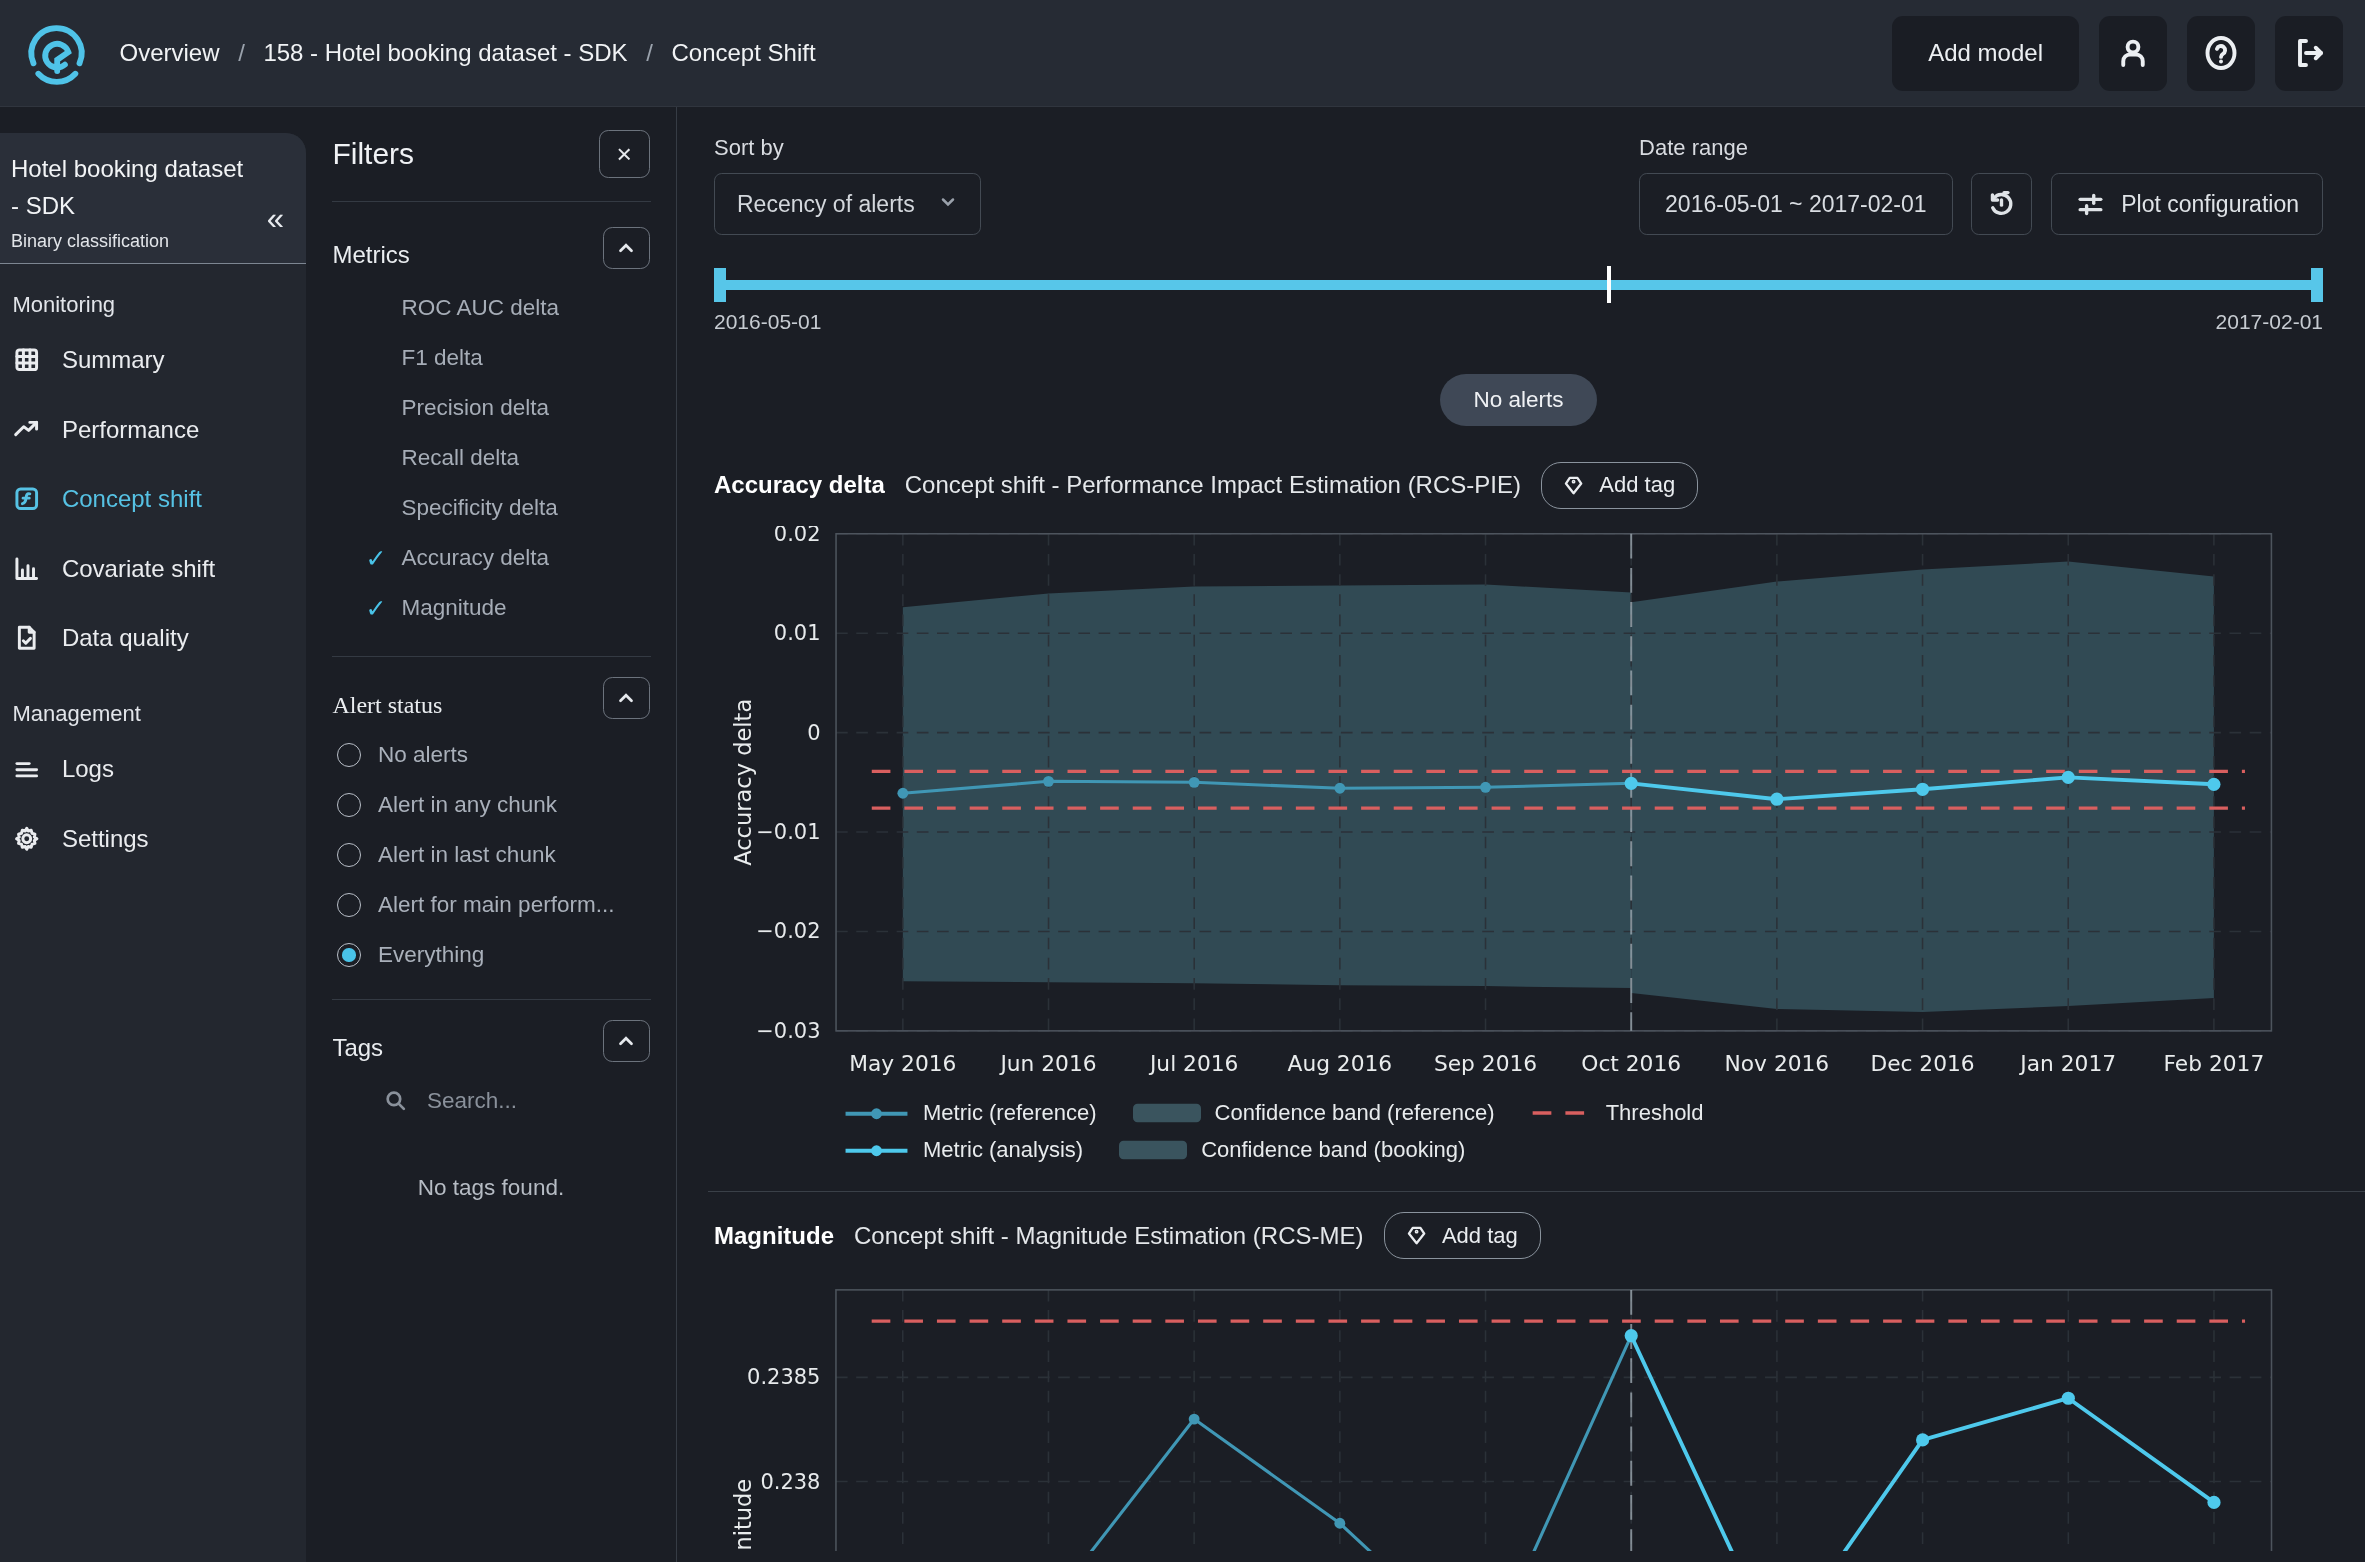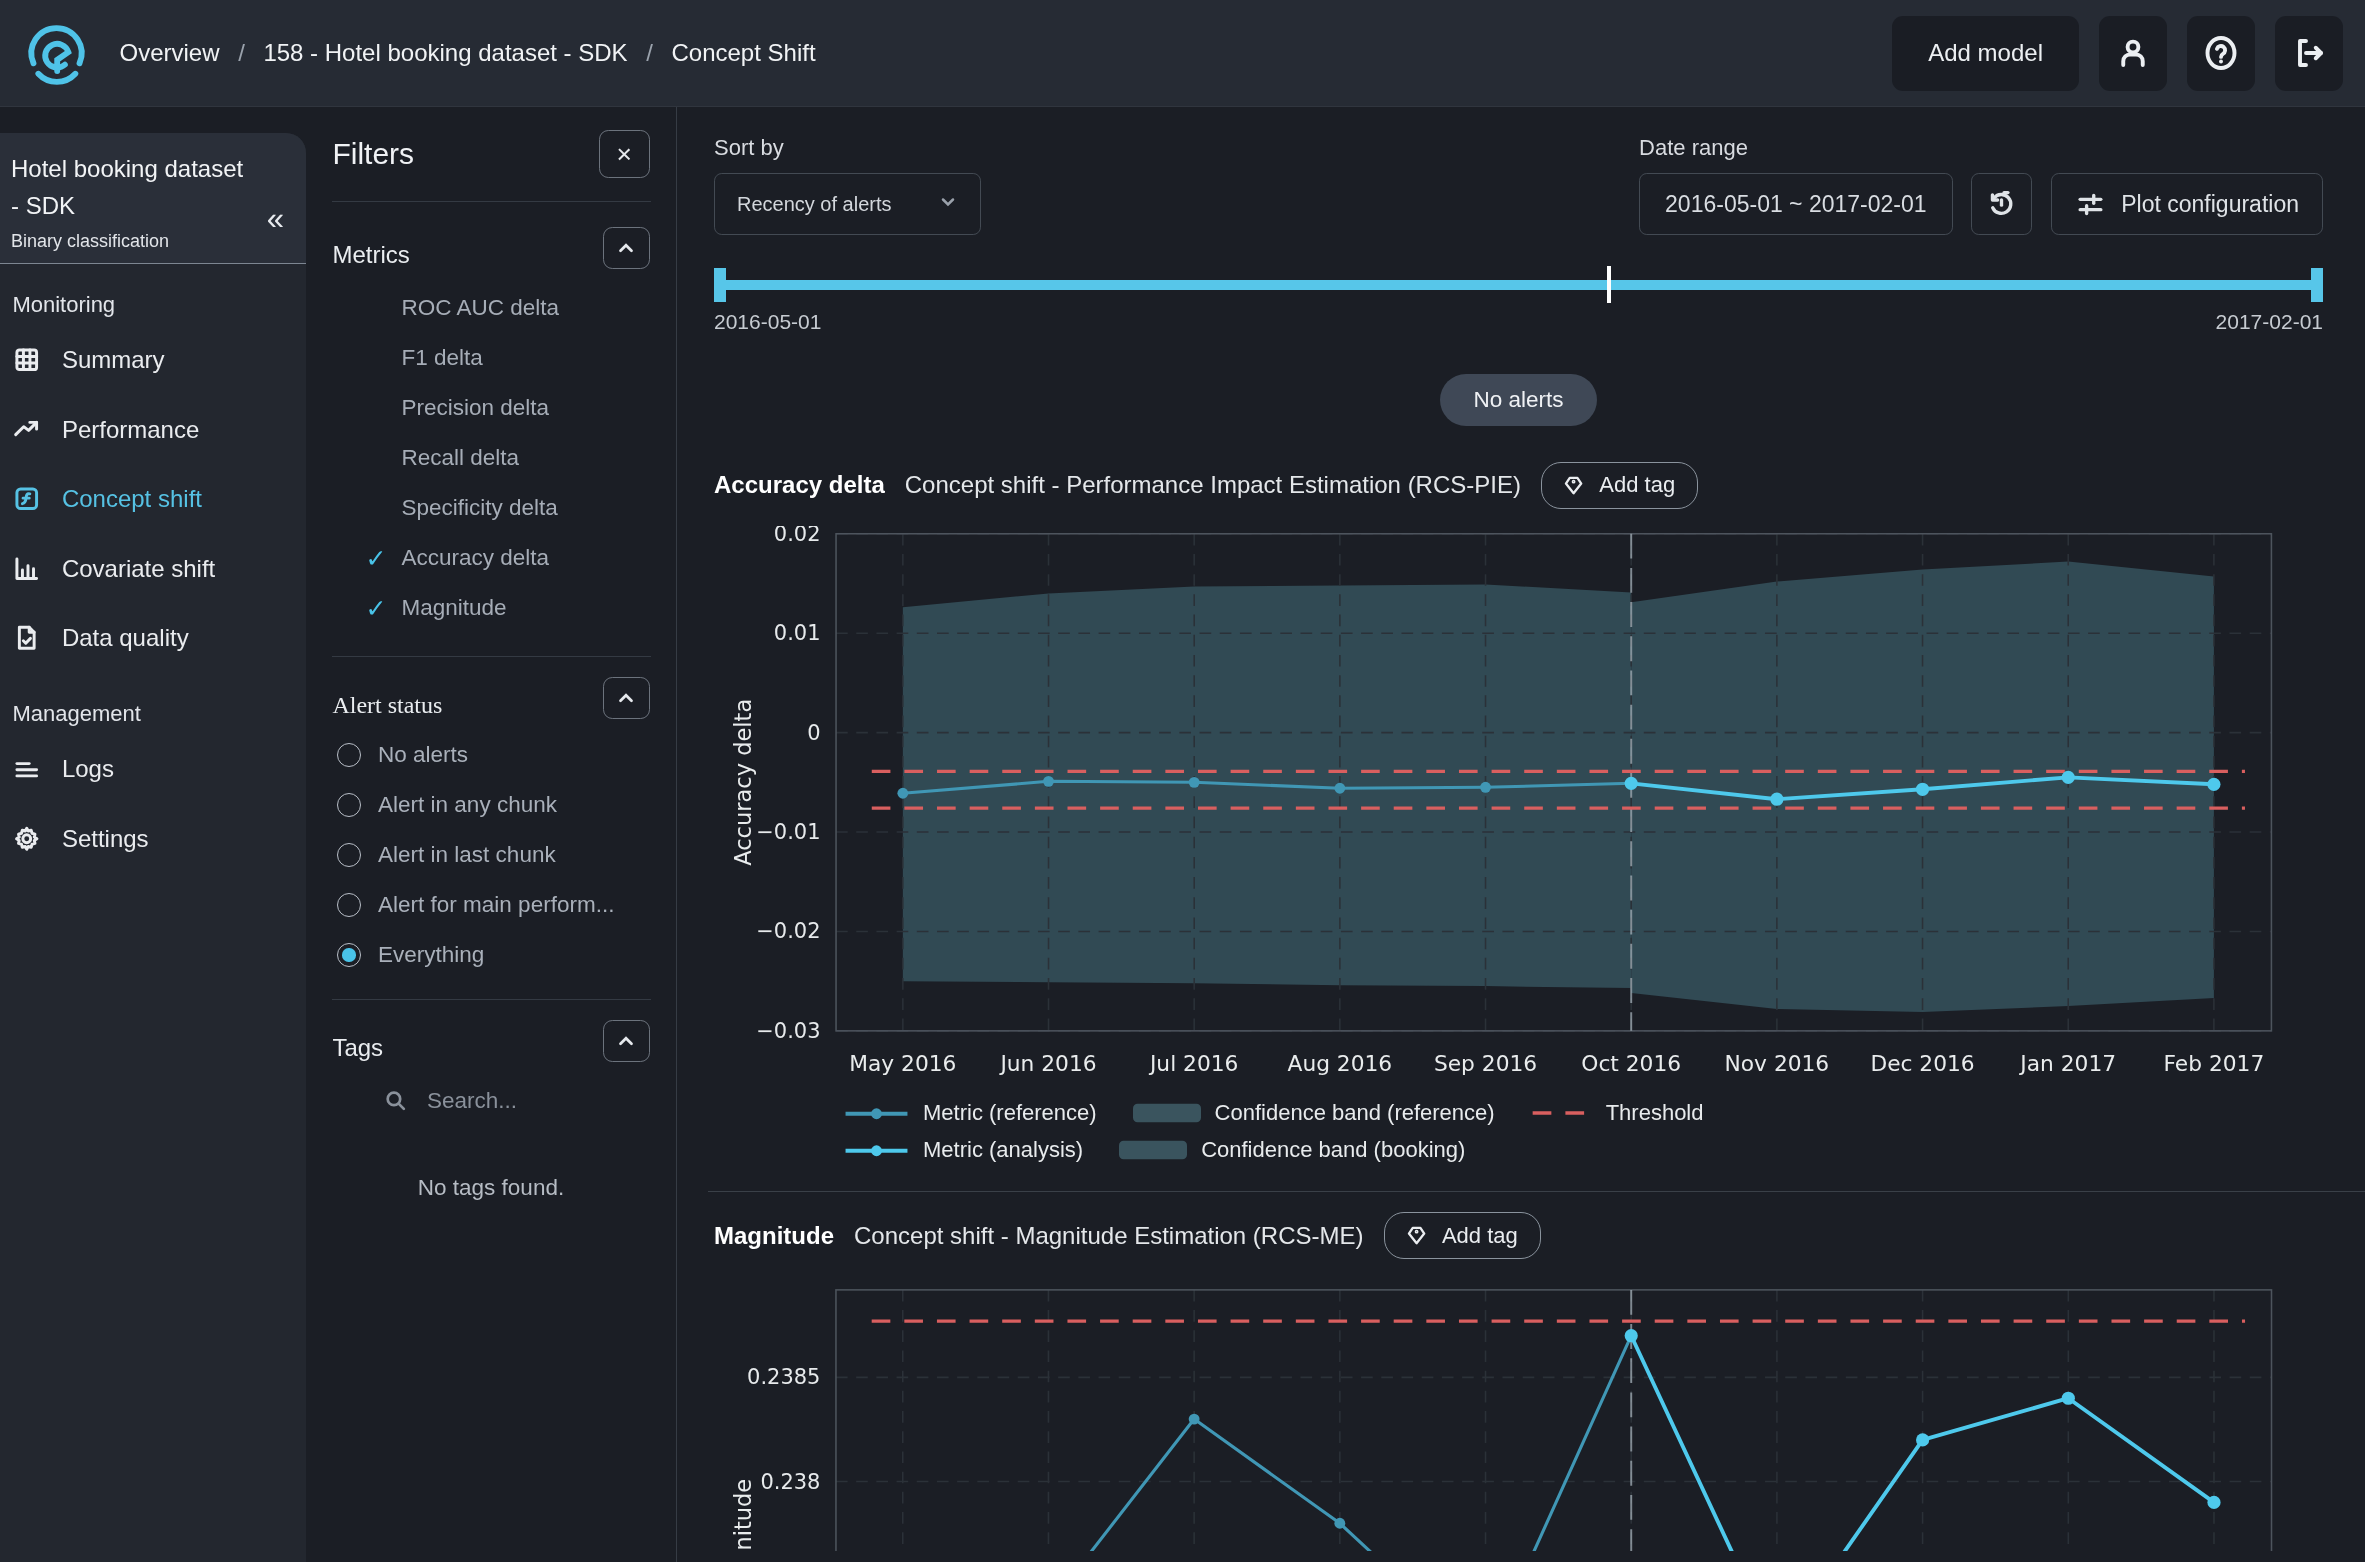--- a/index.html
+++ b/index.html
@@ -69,21 +69,21 @@
     color:#cfd3d8; font-family:inherit; width:202px; }
   .search-row input::placeholder { color:#8a919b; }
   .no-tags { text-align:center; font-size:22.5px; color:#b6bcc4; margin-top:61px; }
 
   
   #main { flex:1; padding:28px 43px 0 37px; position:relative; }
   .ctl-row { display:flex; justify-content:space-between; align-items:flex-end; }
   .ctl-label { font-size:22px; color:#d8dbe0; margin-bottom:12.4px; }
   .select-box { width:267px; height:62px; border:1.6px solid #434a53; border-radius:7.8px;
     background:transparent; display:flex; align-items:center; padding:0 22px; gap:14px;
-    font-size:20px; color:#d3d7dc; cursor:pointer; }
+    font-size:23px; color:#d3d7dc; cursor:pointer; }
   .select-box .chev { margin-left:auto; }
   .chev svg { width:20px; height:20px; stroke:#9aa1ab; fill:none; stroke-width:3; stroke-linecap:round; }
   .ctl-right { display:flex; align-items:flex-end; gap:18.6px; }
   .date-box { height:62px; border:1.6px solid #434a53; border-radius:7.8px; display:flex;
     align-items:center; padding:0 25px; font-size:23px; color:#d9dde2; cursor:pointer; }
   .ico-btn { height:62px; width:61px; border:1.6px solid #434a53; border-radius:7.8px; background:none;
     display:flex; align-items:center; justify-content:center; cursor:pointer; }
   .ico-btn svg, .cfg-btn svg { width:31px; height:31px; stroke:#dfe3e7; fill:none; stroke-width:2.6;
     stroke-linecap:round; stroke-linejoin:round; }
   .cfg-btn { height:62px; border:1.6px solid #434a53; border-radius:7.8px; background:none;

